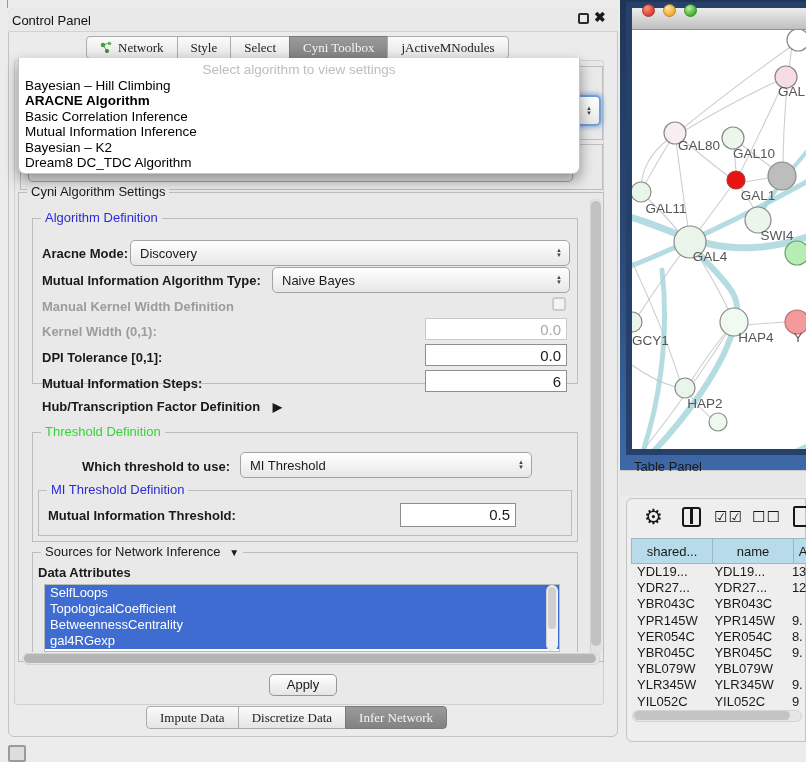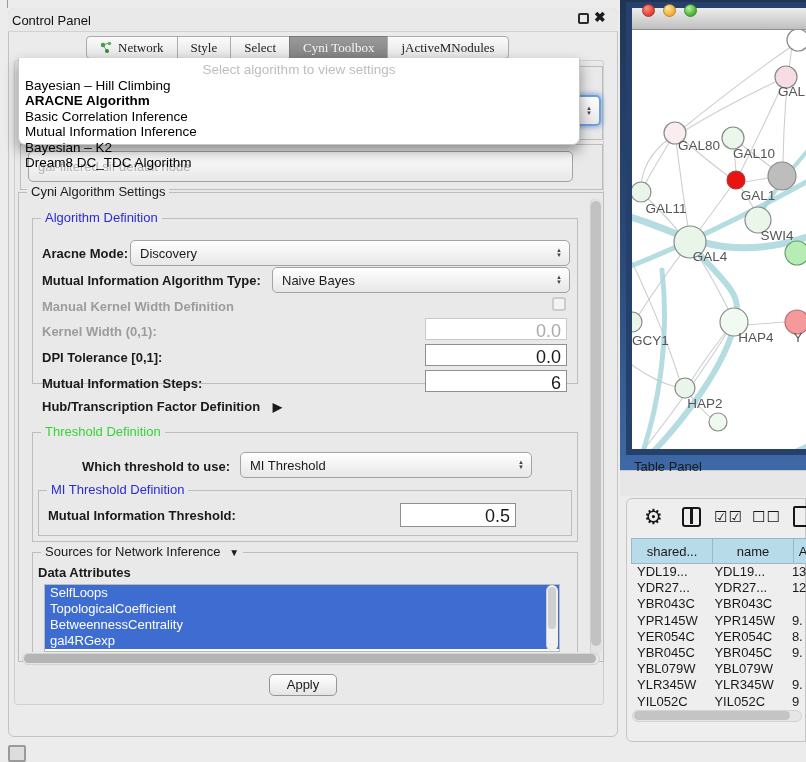--- a/index.html
+++ b/index.html
@@ -28,30 +28,30 @@
   .legend { position:absolute; top:-9px; left:8px; background:#e9e9e9; padding:0 4px; font-size:13px; white-space:nowrap; }
   .legend.blue { color:#2a2ad8; }
   .legend.green { color:#35d435; }
 
   .combo { background:linear-gradient(#ffffff,#e7e7e7); border:1px solid #a3a3a3; border-radius:5px; display:flex; align-items:center; padding:0 22px 0 9px; font-size:13px; }
   .combo .spin { position:absolute; right:7px; top:50%; transform:translateY(-50%); font-size:6px; line-height:5px; color:#444; text-align:center; }
   .combo-focus { border:2px solid #6f9fd8; box-shadow:0 0 4px 2px rgba(90,140,210,.55); }
 
   .lbl { font-weight:bold; font-size:13px; white-space:nowrap; }
   .lbl.dis { color:#9c9c9c; }
-  .field { background:#fff; border:1px solid #8f8f8f; text-align:right; padding:2px 5px 0 0; font-size:18px; }
+  .field { background:#fff; border:1px solid #8f8f8f; text-align:right; padding:2px 5px 0 0; font-size:15px; }
   .field.dis { border:1px solid #c9c9c9; color:#aaaaaa; }
   .checkbox { width:14px; height:14px; border:2px solid #cccccc; border-radius:3px; background:#f3f3f3; }
 
   .vtrack { background:#e2e2e2; border-left:1px solid #d0d0d0; border-radius:6px; }
   .vthumb { background:#c2c2c2; border-radius:5px; }
   .htrack { background:#e6e6e6; border:1px solid #d4d4d4; border-radius:6px; }
   .hthumb { background:#b5b5b5; border-radius:5px; }
 
-  .dropdown { left:18px; top:58px; width:562px; height:87px; background:#ffffff; border:1px solid #c6c6c6; border-top:none;
+  .dropdown { left:18px; top:58px; width:562px; height:116px; background:#ffffff; border:1px solid #c6c6c6; border-top:none;
               border-radius:0 0 7px 7px; box-shadow:0 6px 14px rgba(0,0,0,.40); z-index:50; }
   .dd-ph { position:absolute; top:4px; width:100%; text-align:center; color:#bdbdbd; font-size:13.5px; }
   .dd-items { position:absolute; top:20px; left:3px; right:3px; }
   .dd-item { font-size:13.5px; line-height:15.4px; padding-left:3px; color:#000; white-space:nowrap; }
   .dd-item.sel { font-weight:bold; }
 
   .attr-list { background:#ffffff; border:1px solid #b9b9b9; overflow:hidden; }
   .attr-item { background:#3e6cd0; color:#ffffff; font-size:13px; line-height:16px; padding-left:5px; white-space:nowrap; }
 
   .btn { background:linear-gradient(#ffffff,#e4e4e4); border:1px solid #969696; border-radius:5px; text-align:center; font-size:13px; padding-top:2px; }
@@ -199,20 +199,31 @@
       <div class="attr-item">BetweennessCentrality</div>
       <div class="attr-item">gal4RGexp</div>
     </div>
   <div class="abs vtrack" style="left:546px; top:585px; width:12px; height:66px; background:#f0f0f0;"></div>
   <div class="abs vthumb" style="left:548px; top:587px; width:8px; height:42px; background:#cfcfcf;"></div>
   <div class="abs htrack" style="left:22px; top:653px; width:578px; height:12px;"></div>
   <div class="abs hthumb" style="left:24px; top:654px; width:572px; height:9px;"></div>
 
   <div class="abs btn" style="left:269px; top:674px; width:68px; height:22px;">Apply</div>
 
+  <div class="abs tabrow" style="left:146px; top:706px;" id="bottom-tabs">
+      <div class="tab">
+        <span>Impute Data</span>
+      </div>
+      <div class="tab">
+        <span>Discretize Data</span>
+      </div>
+      <div class="tab sel">
+        <span>Infer Network</span>
+      </div>
+    </div>
 
   <div class="abs mini-dock"></div>
 
   <div class="abs desktop"></div>
   <div class="abs netwin"></div>
   <div class="abs net-titlebar"></div>
   <div class="abs light" style="left:642px; background:radial-gradient(circle at 35% 30%, #ff8d80, #df3d33 70%); border:1px solid #a8352c;"></div>
   <div class="abs light" style="left:663px; background:radial-gradient(circle at 35% 30%, #ffe09a, #f0ac35 70%); border:1px solid #bd8427;"></div>
   <div class="abs light" style="left:684px; background:radial-gradient(circle at 35% 30%, #b3f3a0, #49ad36 70%); border:1px solid #3c8c2c;"></div>
   <div class="abs net-canvas">

